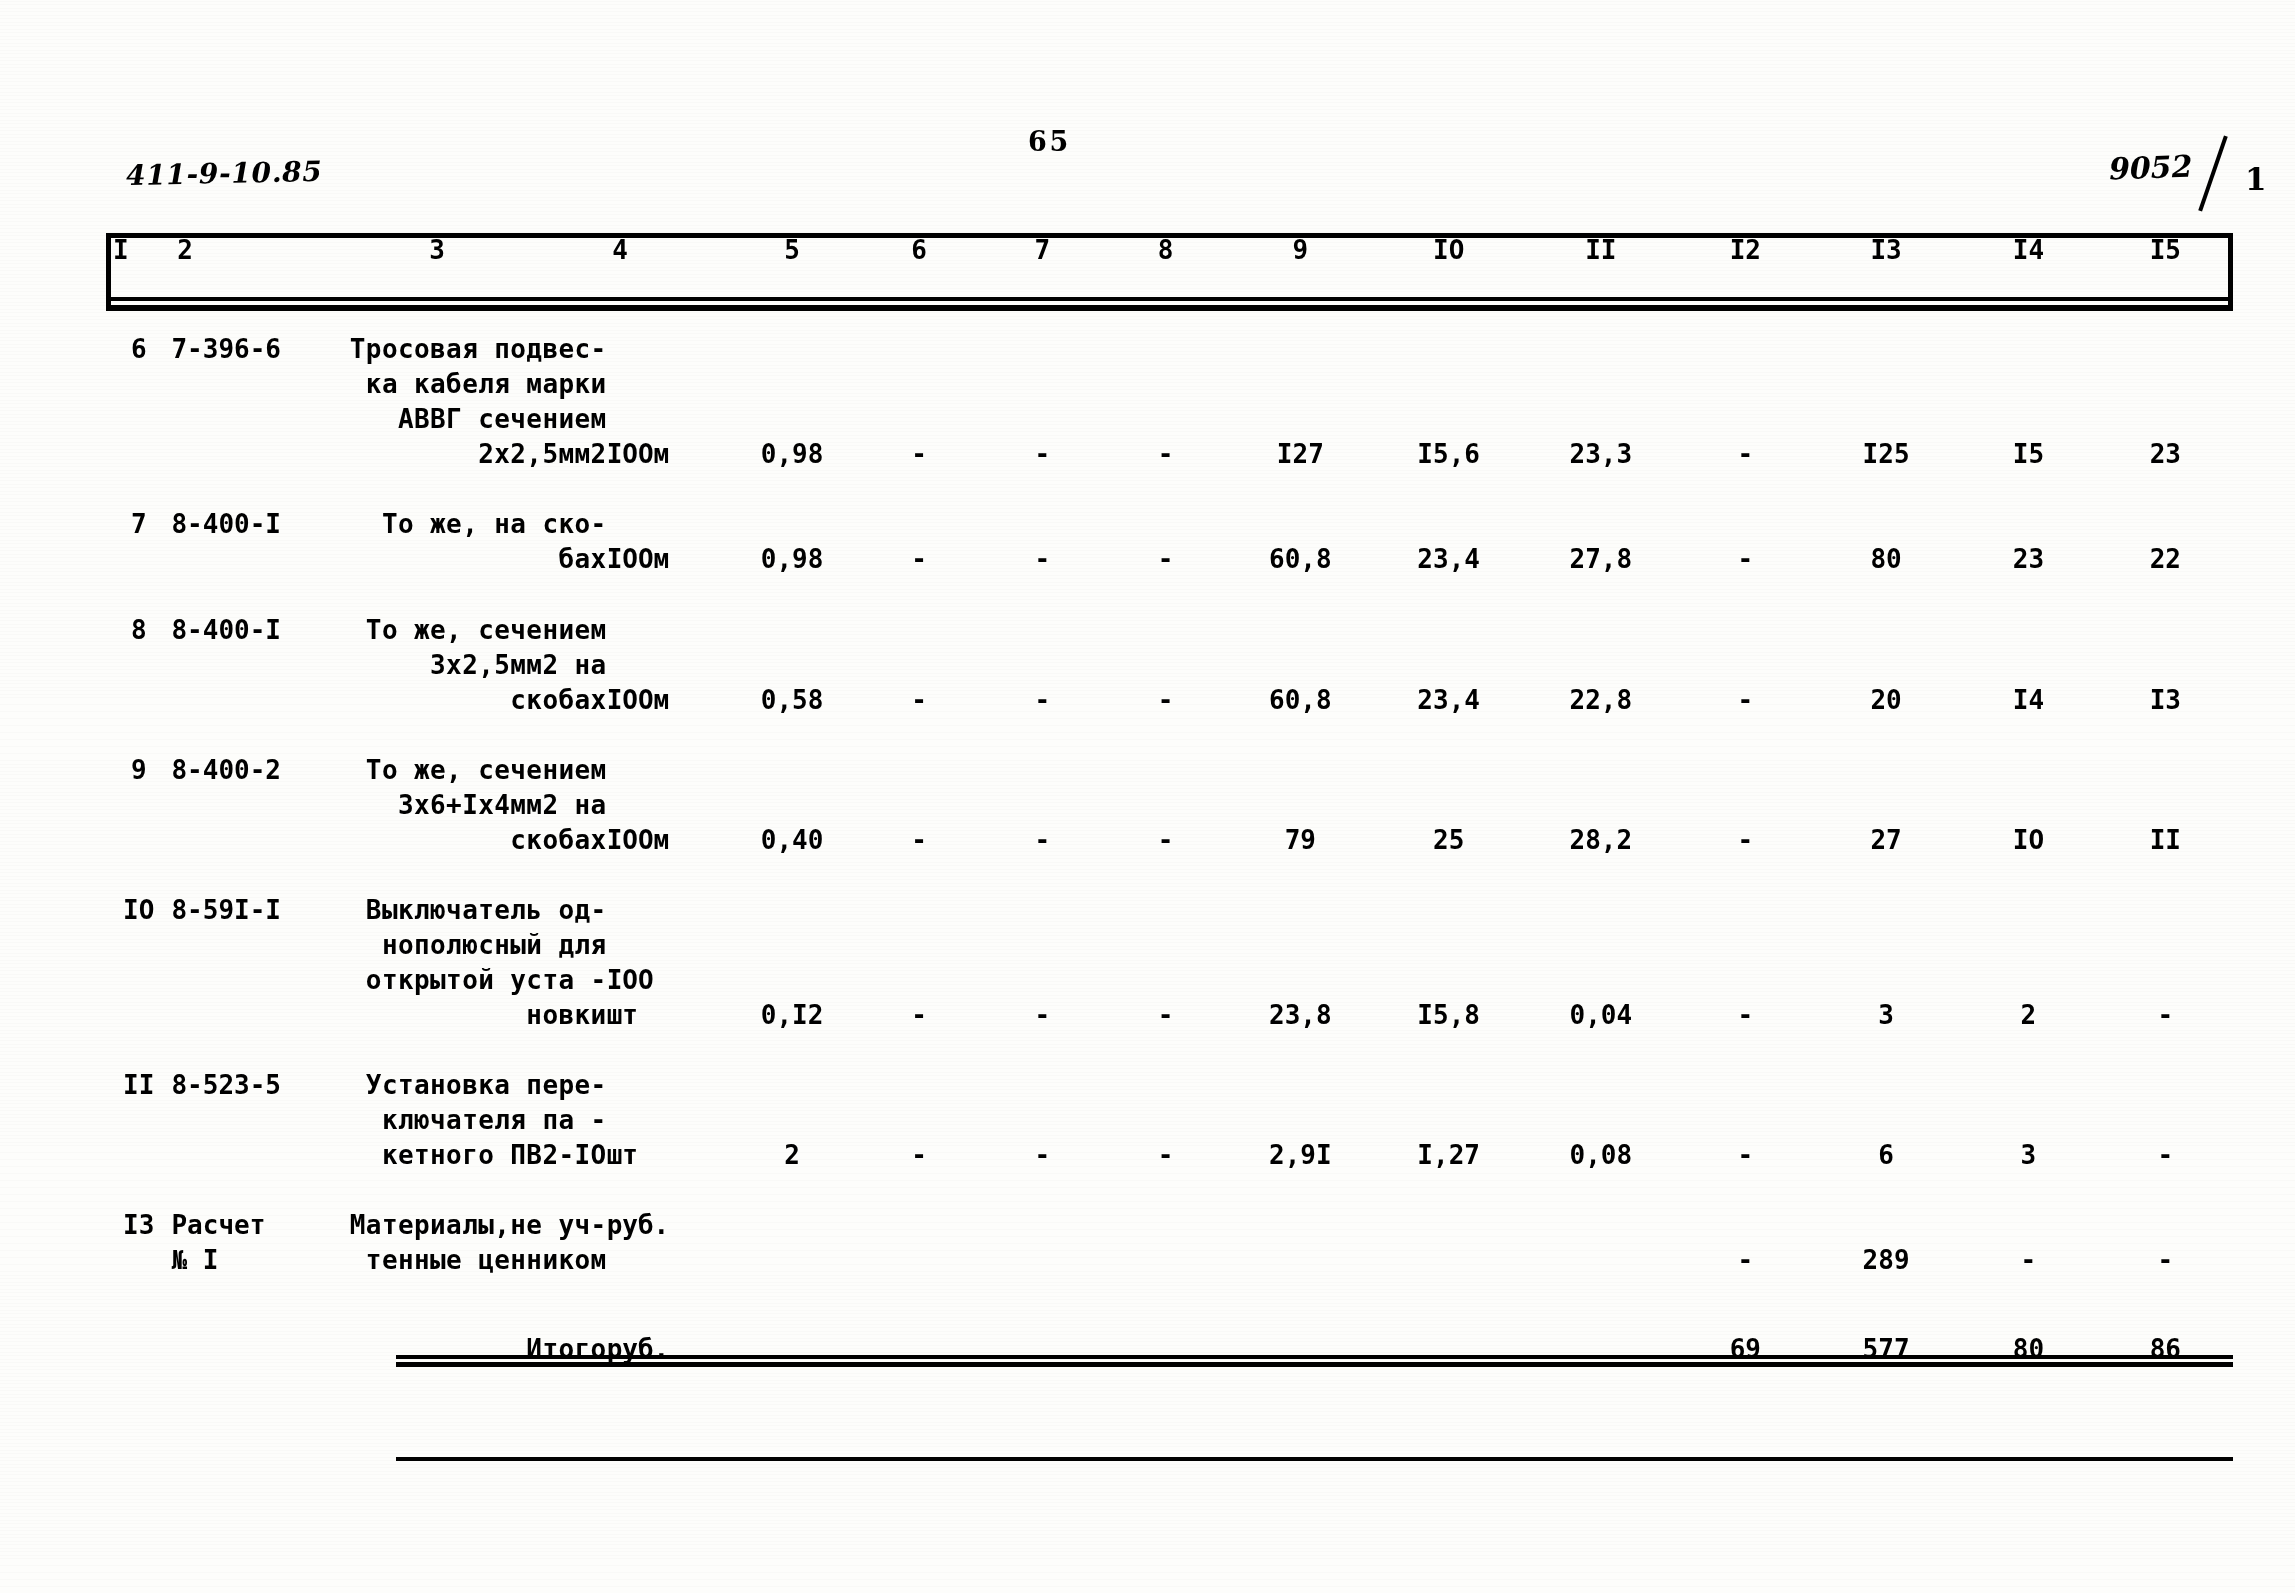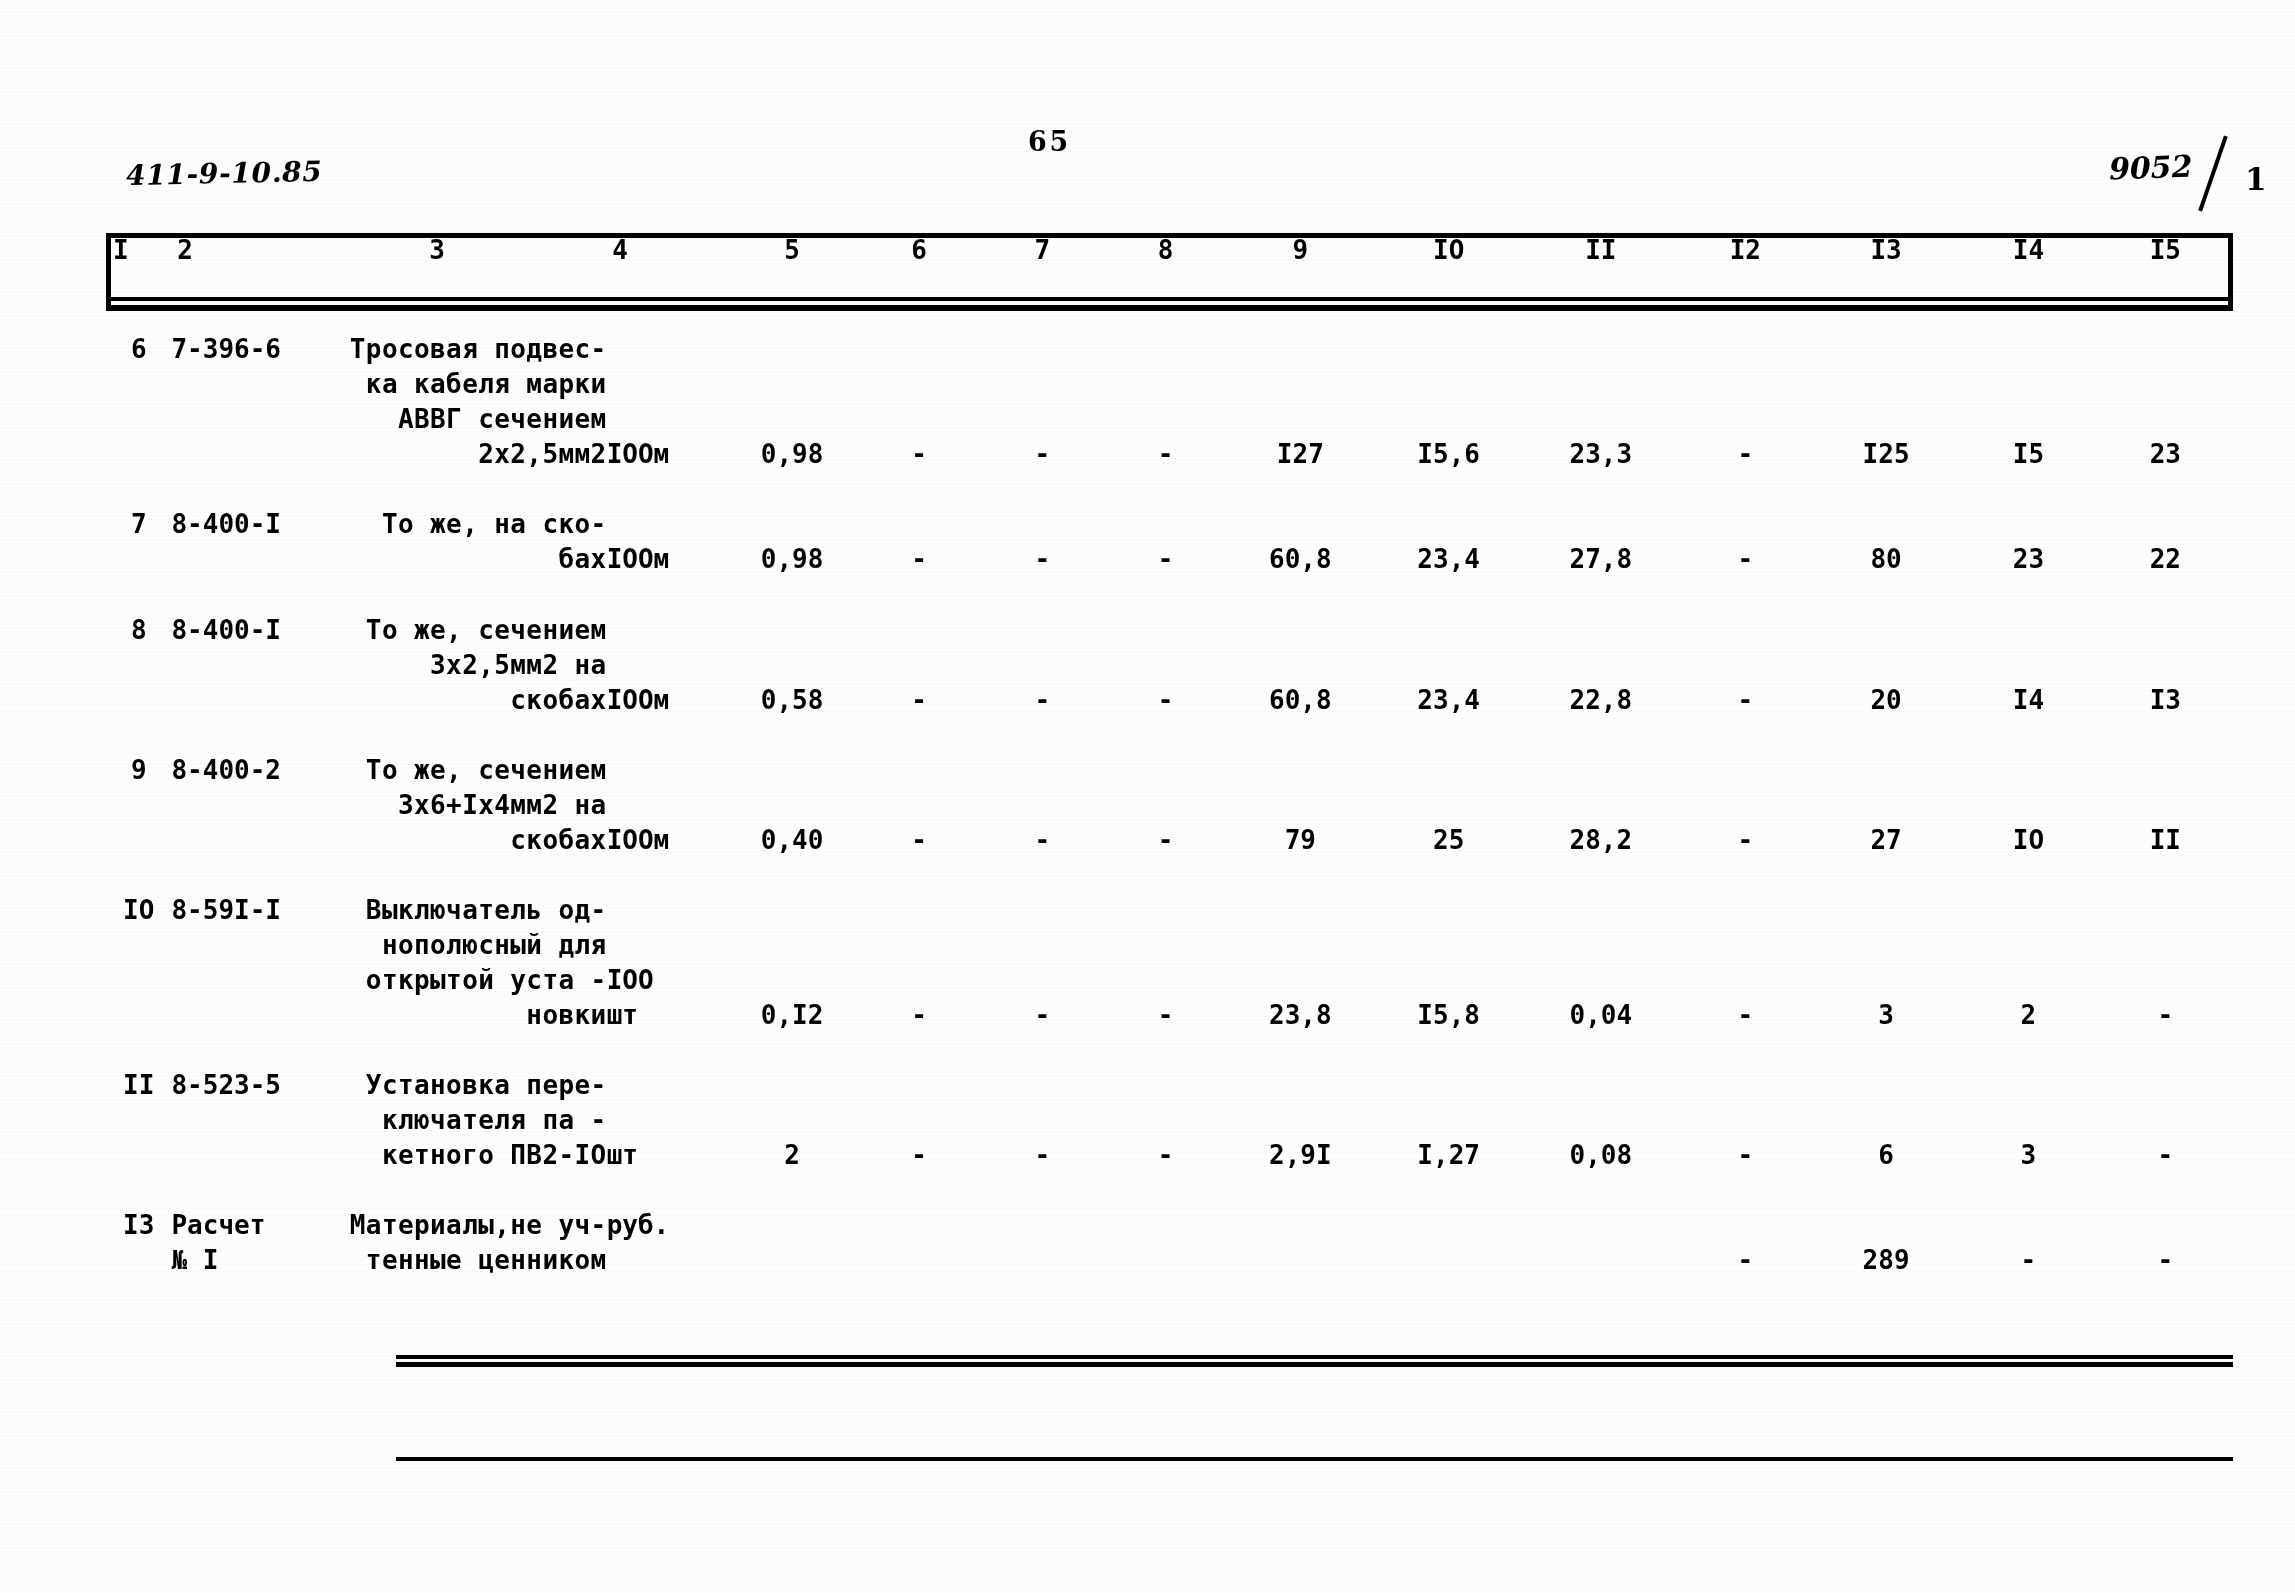--- a/index.html
+++ b/index.html
@@ -400,20 +400,37 @@
           <td class="col-val val-bottom">-</td>
         </tr>
 
         <tr class="spacer-row">
           <td colspan="15"></td>
         </tr>
         <tr class="spacer-row-sm">
           <td colspan="15"></td>
         </tr>
 
+        <tr class="data-row">
+          <td class="col-num"></td>
+          <td class="col-code"></td>
+          <td class="col-desc">Итого</td>
+          <td class="col-unit">руб.</td>
+          <td class="col-val"></td>
+          <td class="col-val"></td>
+          <td class="col-val"></td>
+          <td class="col-val"></td>
+          <td class="col-val"></td>
+          <td class="col-val"></td>
+          <td class="col-val"></td>
+          <td class="col-val">69</td>
+          <td class="col-val">577</td>
+          <td class="col-val">80</td>
+          <td class="col-val">86</td>
+        </tr>
 
       </tbody>
     </table>
   </div>
 
   <div id="grain"></div>
 </div>
 
 
 </body></html>

